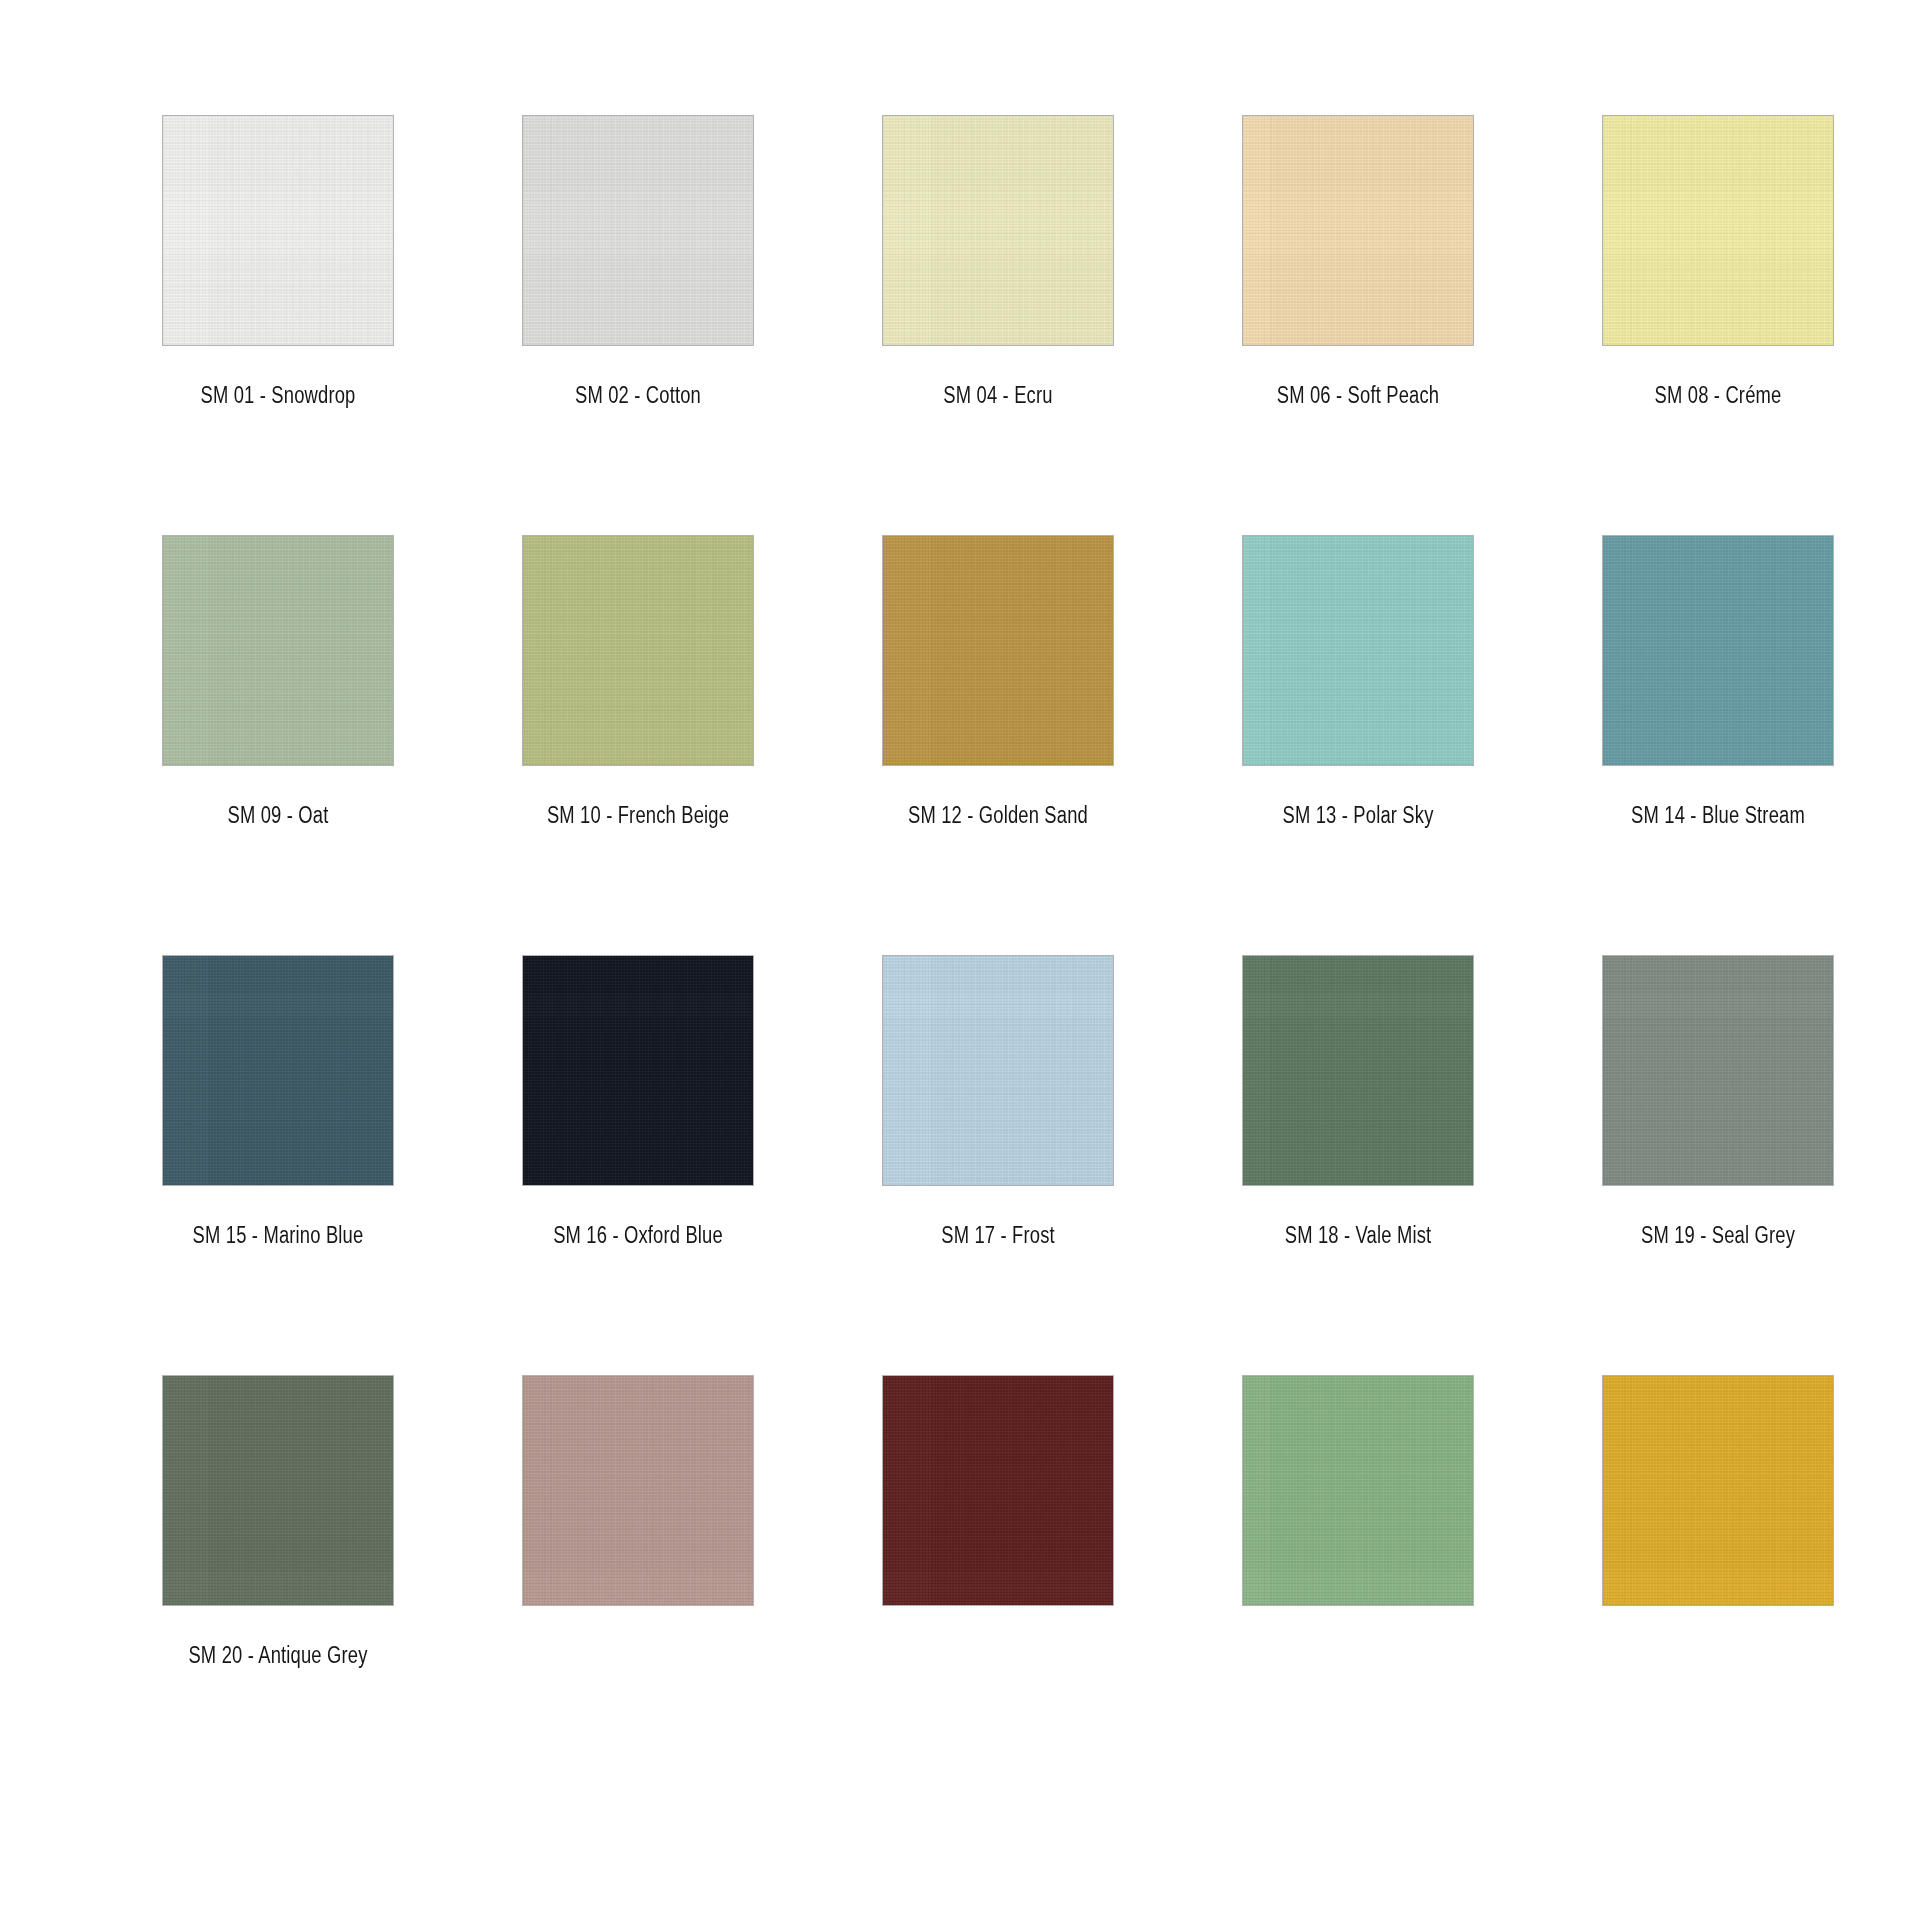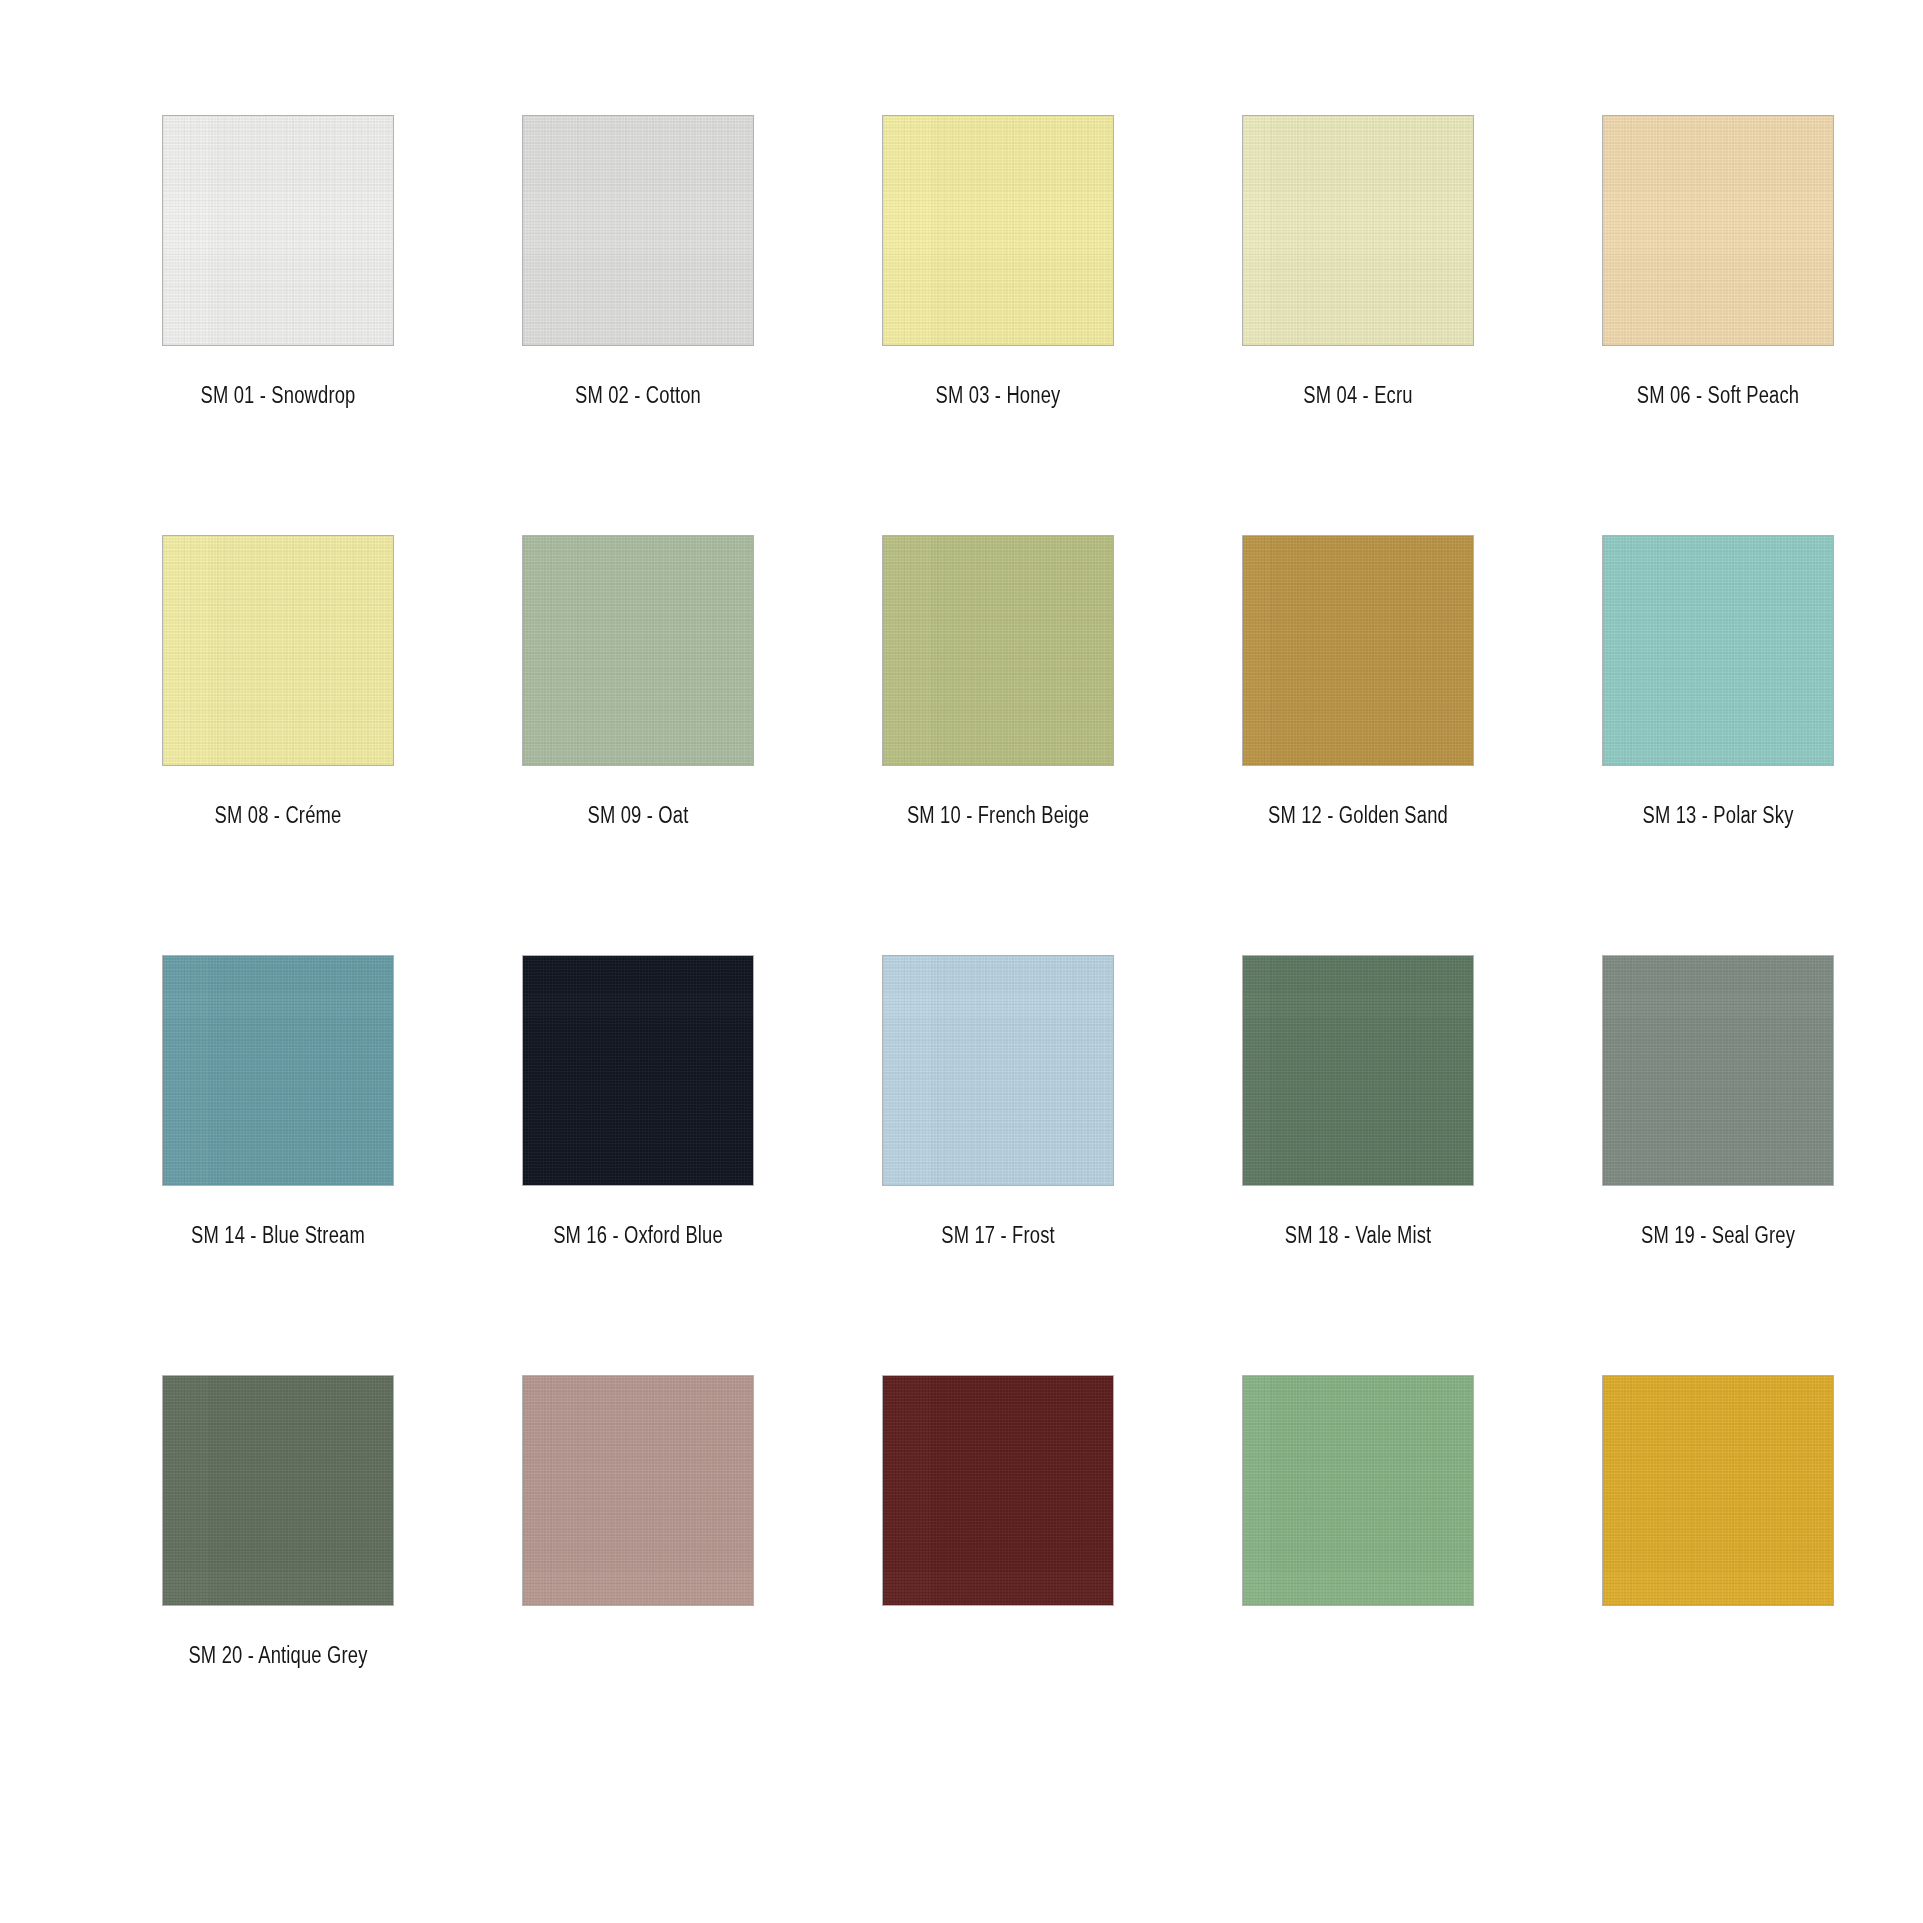--- a/index.html
+++ b/index.html
@@ -98,24 +98,20 @@
   <div class="swatch-grid">
       <div class="swatch-cell">
         <div class="swatch-chip" style="background-color: rgb(242, 242, 241);"></div>
         <span class="swatch-label">SM 01 - Snowdrop</span>
       </div>
       <div class="swatch-cell">
         <div class="swatch-chip" style="background-color: rgb(225, 225, 224);"></div>
         <span class="swatch-label">SM 02 - Cotton</span>
       </div>
       <div class="swatch-cell">
-        <div class="swatch-chip" style="background-color: rgb(245, 239, 164);"></div>
-        <span class="swatch-label">SM 03 - Honey</span>
-      </div>
-      <div class="swatch-cell">
         <div class="swatch-chip" style="background-color: rgb(236, 235, 191);"></div>
         <span class="swatch-label">SM 04 - Ecru</span>
       </div>
       <div class="swatch-cell">
         <div class="swatch-chip" style="background-color: rgb(244, 220, 178);"></div>
         <span class="swatch-label">SM 06 - Soft Peach</span>
       </div>
       <div class="swatch-cell">
         <div class="swatch-chip" style="background-color: rgb(244, 239, 166);"></div>
         <span class="swatch-label">SM 08 - Créme</span>
@@ -132,20 +128,24 @@
         <div class="swatch-chip" style="background-color: rgb(189, 151, 72);"></div>
         <span class="swatch-label">SM 12 - Golden Sand</span>
       </div>
       <div class="swatch-cell">
         <div class="swatch-chip" style="background-color: rgb(148, 207, 199);"></div>
         <span class="swatch-label">SM 13 - Polar Sky</span>
       </div>
       <div class="swatch-cell">
         <div class="swatch-chip" style="background-color: rgb(105, 159, 168);"></div>
         <span class="swatch-label">SM 14 - Blue Stream</span>
+      </div>
+      <div class="swatch-cell">
+        <div class="swatch-chip" style="background-color: rgb(61, 92, 104);"></div>
+        <span class="swatch-label">SM 15 - Marino Blue</span>
       </div>
       <div class="swatch-cell">
         <div class="swatch-chip" style="background-color: rgb(17, 23, 34);"></div>
         <span class="swatch-label">SM 16 - Oxford Blue</span>
       </div>
       <div class="swatch-cell">
         <div class="swatch-chip" style="background-color: rgb(188, 214, 228);"></div>
         <span class="swatch-label">SM 17 - Frost</span>
       </div>
       <div class="swatch-cell">

